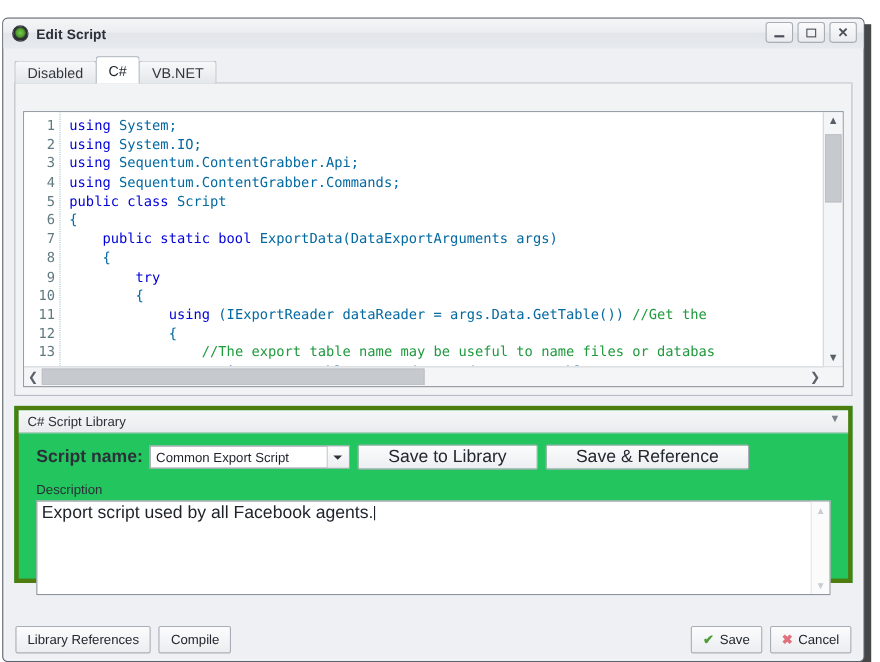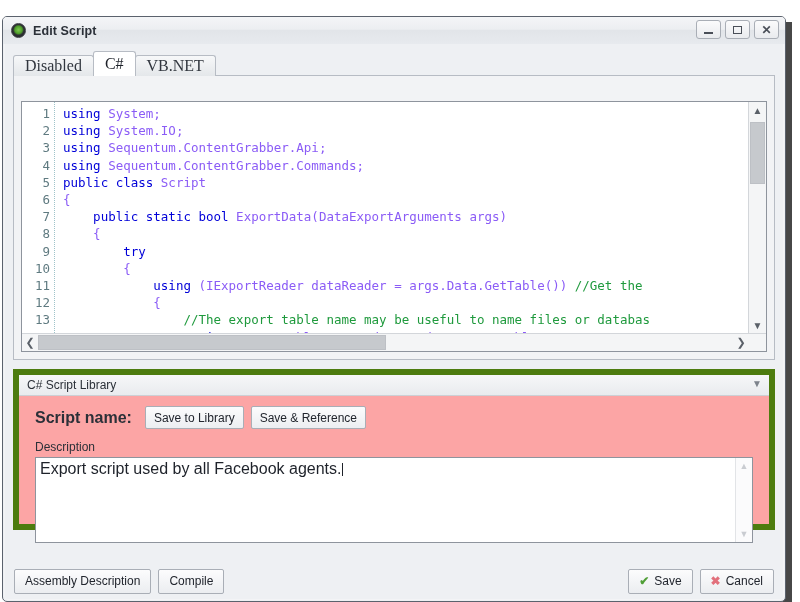--- a/index.html
+++ b/index.html
@@ -51,25 +51,25 @@
   .win-btn .g-max{display:block;width:9px;height:8px;border:1.6px solid #4a4f58;box-sizing:border-box;}
   .win-btn .g-cls{font-size:12px;line-height:12px;font-weight:bold;}
 
   
   .client{flex:1;position:relative;padding:0 10px;box-sizing:border-box;}
 
   
   .tabrow{position:relative;height:25px;margin-top:7px;display:flex;align-items:flex-end;}
   .tab{
     height:21px;padding:0 11px;display:flex;align-items:center;
-    font-size:16px;color:#32373f;
+    font-size:13px;color:#32373f;
     background:linear-gradient(to bottom,#f7f8f9,#e4e7ea);
     border:1px solid #b7bcc4;border-bottom:none;
     border-top-left-radius:3px;border-top-right-radius:3px;
-    box-sizing:border-box;margin-right:-1px;position:relative;z-index:1;font-family:Liberation Serif, serif;
+    box-sizing:border-box;margin-right:-1px;position:relative;z-index:1;
   }
   .tab.active{
     height:25px;background:#ffffff;z-index:3;font-weight:normal;
     border-color:#b7bcc4;color:#1e222a;
   }
   .tabstrip-line{position:absolute;left:0;right:0;bottom:0;height:1px;background:#b7bcc4;z-index:0;}
 
   
   .codepanel{
     margin-top:0;height:284px;box-sizing:border-box;
@@ -91,21 +91,21 @@
     color:#5f7a80;line-height:17.2px;user-select:none;
     border-right:1px dotted #9fc3c9;
   }
   .code{
     flex:1;padding:3px 0 0 8px;box-sizing:border-box;
     font-family:"DejaVu Sans Mono", monospace;font-size:12.5px;line-height:17.2px;
     white-space:pre;overflow:hidden;color:#1a1a1a;
   }
   .kw{color:#0000d8;text-align:right;}
   .cm{color:#1f9a3d;}
-  .id{color:#8b5cf6;}
+  .id{color:#0369a1;}
 
   
   .vscroll{
     flex:0 0 17px;background:#f4f5f6;border-left:1px solid #d3d6da;
     display:flex;flex-direction:column;align-items:center;position:relative;
   }
   .sb-arrow{
     flex:0 0 16px;width:17px;display:flex;align-items:center;justify-content:center;
     color:#5a6068;font-size:10px;
   }
@@ -125,21 +125,21 @@
   .htrack{flex:1;height:17px;position:relative;}
   .hthumb{
     position:absolute;top:1px;bottom:1px;left:0;width:348px;
     background:#c6c9cd;border:1px solid #bdc0c5;box-sizing:border-box;
   }
   .corner{flex:0 0 17px;height:17px;background:#f4f5f6;}
 
   
   .libpanel{
     margin-top:9px;height:161px;box-sizing:border-box;position:relative;
-    background:#fca5a5;border:6px solid #4d7c0f;
+    background:#22c55e;border:4px solid #4d7c0f;
   }
   .libheader{
     height:20px;background:linear-gradient(to bottom,#f6f7f8,#e9ebee);
     border-bottom:1px solid #ccd0d5;display:flex;align-items:center;
     padding:0 8px;font-size:12px;color:#2b3038;position:relative;
   }
   .lib-collapse{
     position:absolute;right:7px;top:4px;color:#7d838c;font-size:10px;line-height:10px;
   }
   .librow{display:flex;align-items:center;padding:10px 0 0 16px;}
@@ -153,21 +153,21 @@
     position:absolute;right:0;top:0;bottom:0;width:19px;
     background:linear-gradient(to bottom,#fdfdfd,#eceef1);
     border-left:1px solid #c3c7cd;
     display:flex;align-items:center;justify-content:center;
   }
   .combo-arrow i{
     display:block;width:0;height:0;border-left:4px solid transparent;
     border-right:4px solid transparent;border-top:4px solid #2e3238;
   }
   .btn{
-    height:23px;padding:0 8px;margin-left:7px;font-size:12px;color:#22262e;
+    height:23px;padding:0 27px;margin-left:7px;font-size:16px;color:#22262e;
     background:linear-gradient(to bottom,#fcfcfd,#eceef1);
     border:1px solid #a9aeb6;border-radius:2px;box-sizing:border-box;
     display:flex;align-items:center;justify-content:center;white-space:nowrap;
   }
   .desc-label{font-size:12px;color:#2b3038;margin:11px 0 3px 16px;}
   .desc-box{
     margin:0 16px 0 16px;height:86px;background:#fff;border:1px solid #8e949d;
     box-sizing:border-box;display:flex;overflow:hidden;
   }
   .desc-text{
@@ -282,20 +282,26 @@
       </div>
 
       <div class="libpanel">
         <div class="libheader">
           <span>C# Script Library</span>
           <span class="lib-collapse">▼</span>
         </div>
 
         <div class="librow">
           <span class="lbl">Script name:</span>
+          <div class="combo">
+            <span>Common Export Script</span>
+            <span class="combo-arrow">
+                <i></i>
+              </span>
+          </div>
           <div class="btn">
             <span>Save to Library</span>
           </div>
           <div class="btn">
             <span>Save &amp; Reference</span>
           </div>
         </div>
 
         <div class="desc-label">Description</div>
         <div class="desc-box">
@@ -307,21 +313,21 @@
             <span class="dim-arrow">▼</span>
           </div>
         </div>
       </div>
 
     </div>
 
     <div class="footer">
       <div class="footer-left">
         <div class="btn-foot">
-          <span>Assembly Description</span>
+          <span>Library References</span>
         </div>
         <div class="btn-foot">
           <span>Compile</span>
         </div>
       </div>
       <div class="footer-right">
         <div class="btn-foot">
           <span class="ic ic-check">✔</span>
           <span>Save</span>
         </div>

